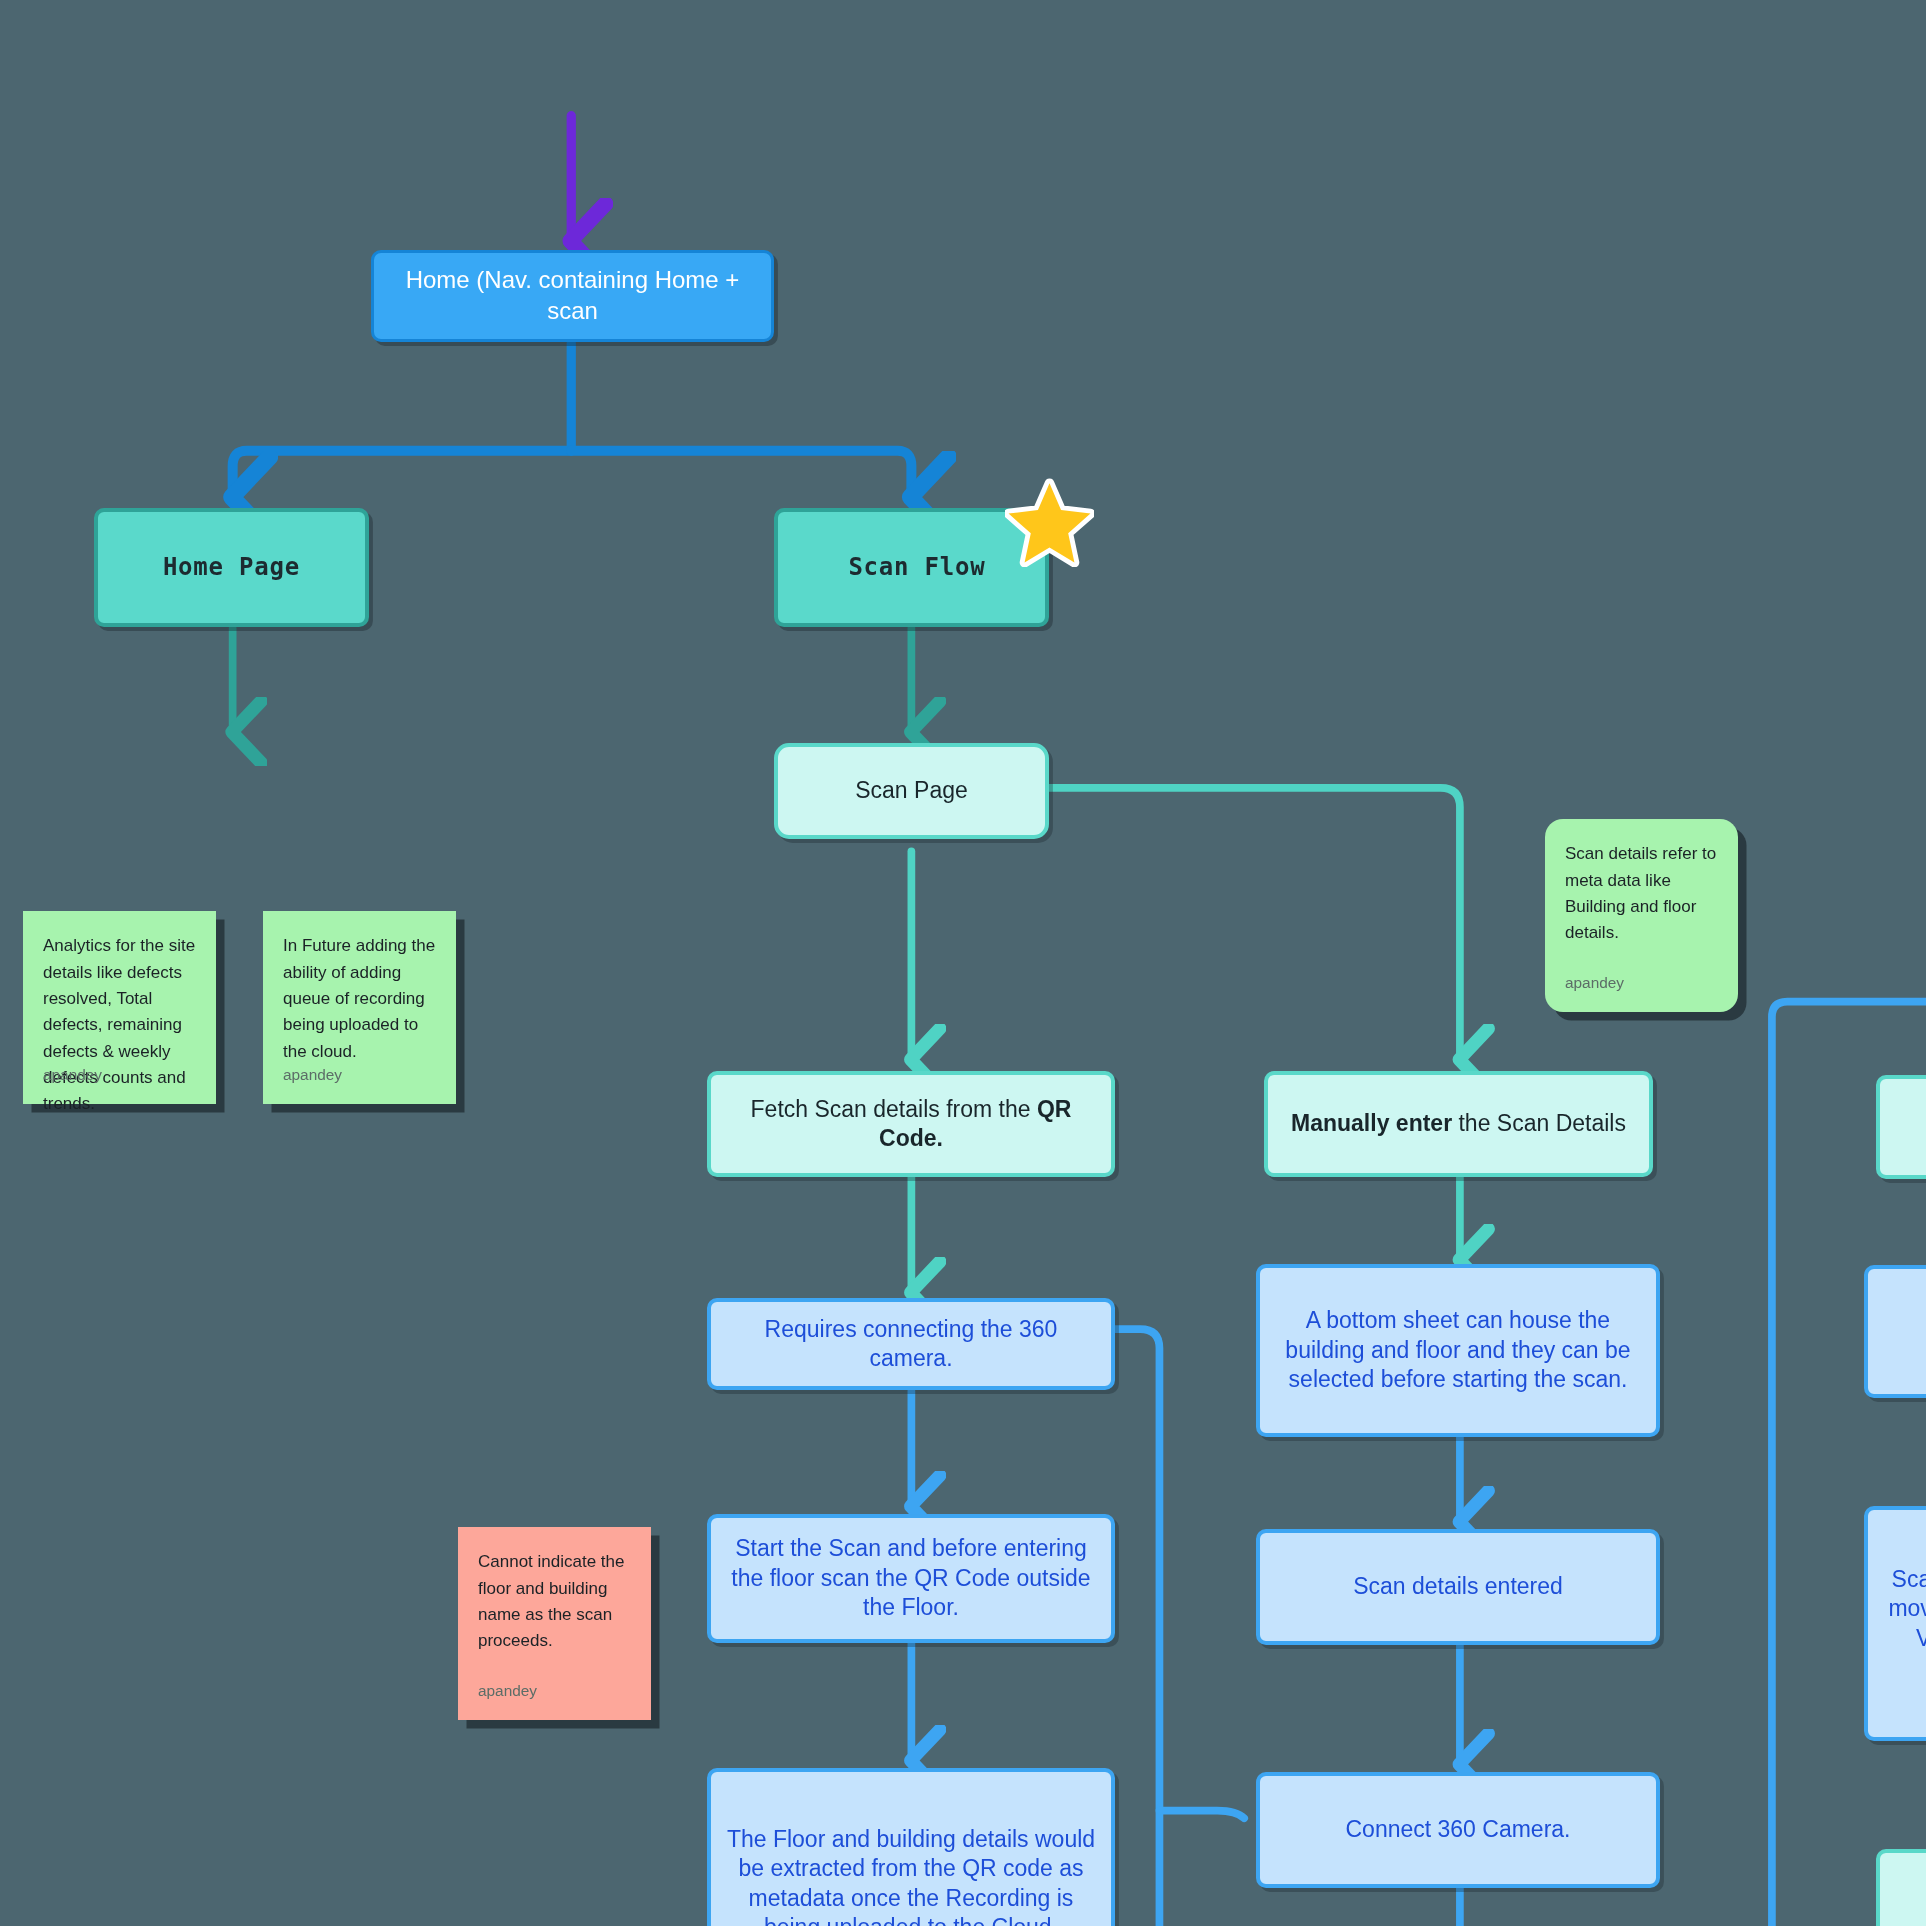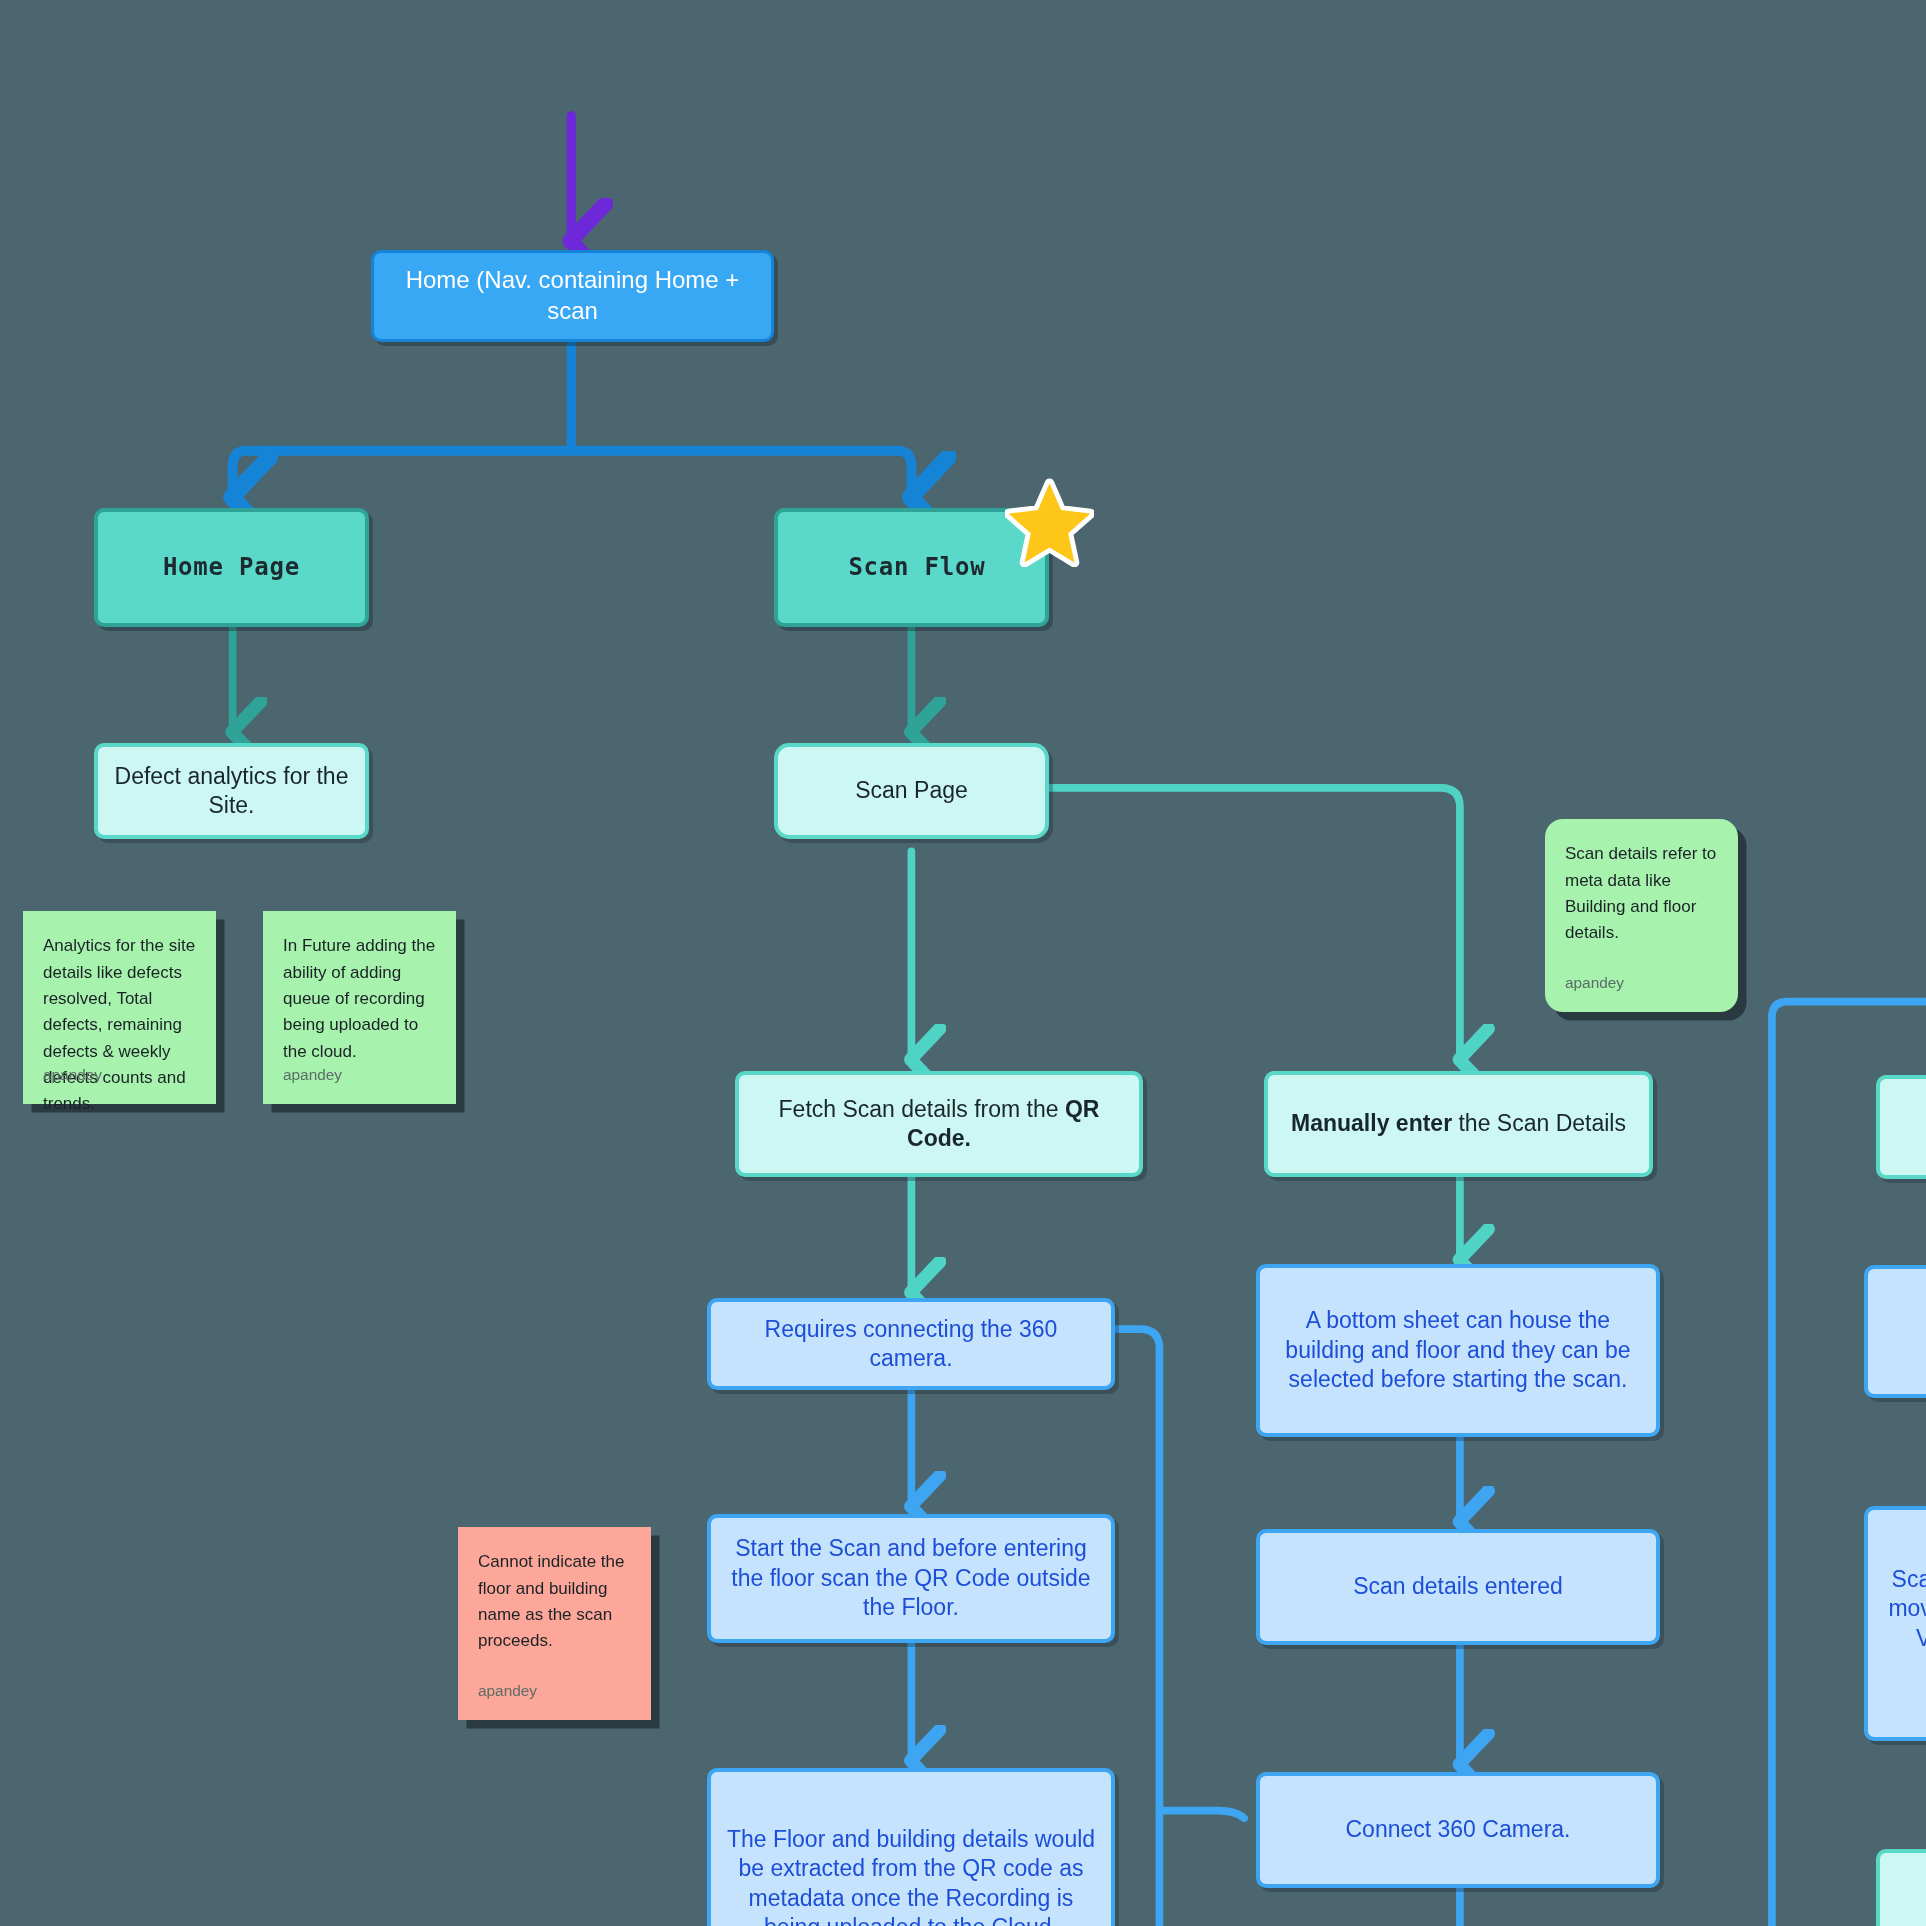--- a/index.html
+++ b/index.html
@@ -124,29 +124,26 @@
 
   <div class="node n-teal-solid" style="left:774px;top:508px;width:275px;height:119px;padding-left:21px;">
     <span class="txt">Scan Flow</span>
   </div>
 
   <svg class="star" style="left:1005px;top:478px;" viewBox="0 0 100 100">
     <path d="M50 6 L63 36 L96 40 L71 62 L78 95 L50 78 L22 95 L29 62 L4 40 L37 36 Z" fill="#ffc61a" stroke="#ffffff" stroke-width="11" stroke-linejoin="round"></path>
     <path d="M50 6 L63 36 L96 40 L71 62 L78 95 L50 78 L22 95 L29 62 L4 40 L37 36 Z" fill="#ffc61a" stroke="none"></path>
   </svg>
 
-  <div class="node n-teal-pale" style="left:94px;top:743px;width:275px;height:96px;">
-    <span class="txt">Defect analytics for the Site.</span>
-  </div>
 
   <div class="node n-teal-pale" style="left:774px;top:743px;width:275px;height:96px;border-radius:15px;">
     <span class="txt">Scan Page</span>
   </div>
 
-  <div class="node n-teal-pale" style="left:707px;top:1071px;width:408px;height:106px;margin-left:28px;">
+  <div class="node n-teal-pale" style="left:707px;top:1071px;width:408px;height:106px;">
     <span class="txt">
       <span>Fetch Scan details from the </span><b>QR Code.</b>
     </span>
   </div>
 
   <div class="node n-teal-pale" style="left:1264px;top:1071px;width:389px;height:106px;">
     <span class="txt">
       <b>Manually enter</b><span> the Scan Details</span>
     </span>
   </div>

